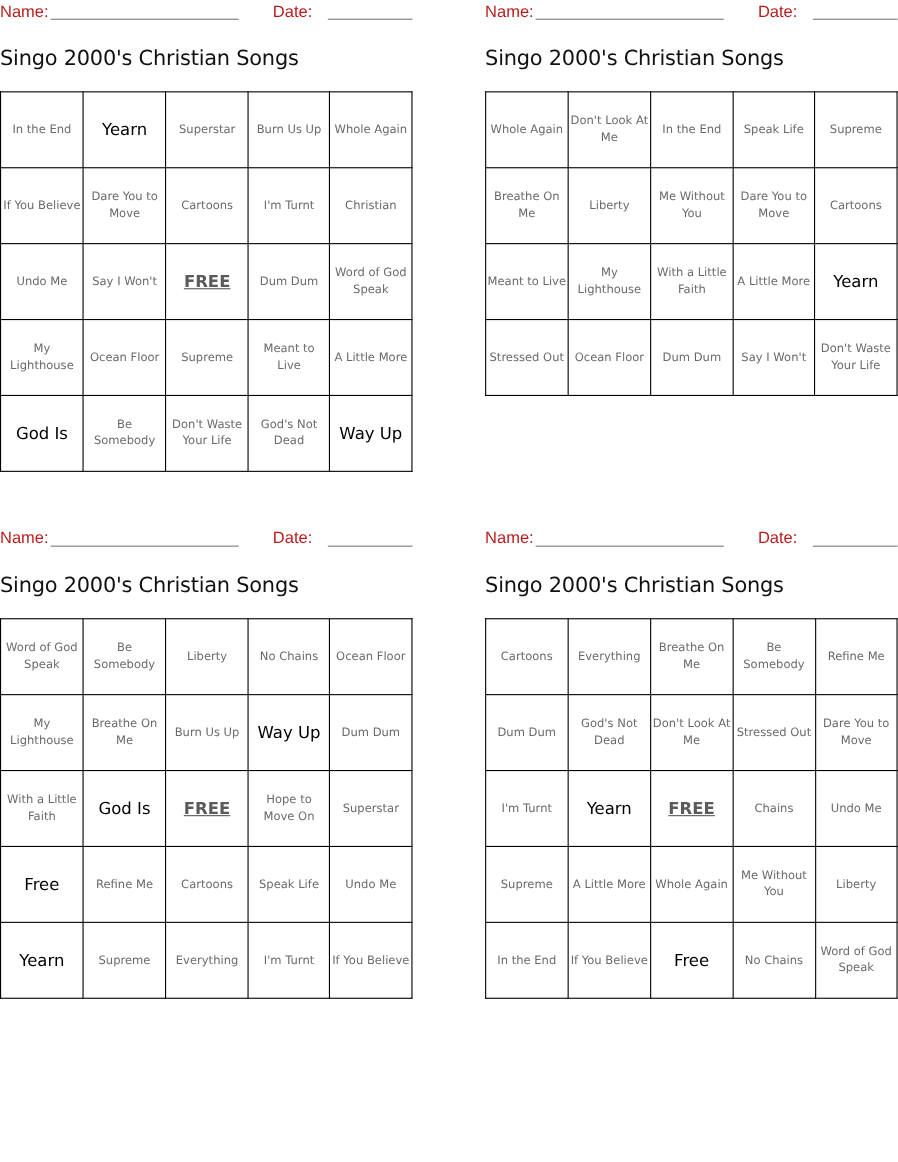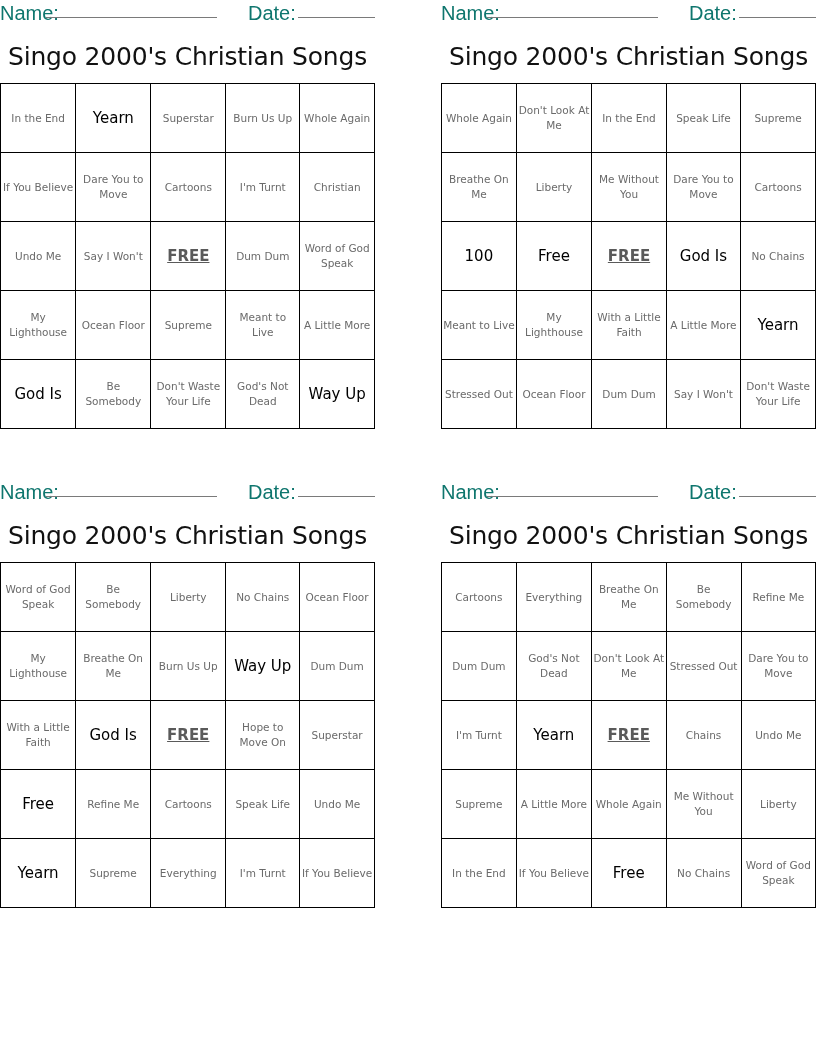--- a/index.html
+++ b/index.html
@@ -1,28 +1,28 @@
 <!DOCTYPE html>
 <html><head>
   <meta charset="utf-8">
   <style>
     html, body { margin: 0; padding: 0; background: #ffffff; }
     body { width: 816px; height: 1056px; position: relative; overflow: hidden; }
     .card { position: absolute; width: 375px; }
     .header-line {
       position: absolute; top: 0; left: 0; width: 375px; height: 20px;
-      font-family: "Liberation Sans", sans-serif; font-size: 20px; color: #0f766e;
+      font-family: "Liberation Sans", sans-serif; font-size: 15px; color: #b91c1c;
     }
     .name-label { position: absolute; left: 0; top: 2px; }
     .name-line { position: absolute; left: 46px; top: 17px; width: 171px; border-bottom: 1px solid #7a7a7a; }
     .date-label { position: absolute; left: 248px; top: 2px; }
     .date-line { position: absolute; left: 298px; top: 17px; width: 77px; border-bottom: 1px solid #7a7a7a; }
     .title {
-      position: absolute; top: 42px; left: 0; width: 375px; text-align: center;
-      font-family: "DejaVu Sans", sans-serif; font-size: 25px; color: #111;
+      position: absolute; top: 42px; left: 0; width: 375px; text-align: left;
+      font-family: "DejaVu Sans", sans-serif; font-size: 19px; color: #111;
       letter-spacing: -0.2px;
     }
     .grid {
       position: absolute; top: 83px; left: 0;
       border-collapse: collapse; table-layout: fixed;
     }
     .grid td {
       border: 1px solid #000; width: 73px; height: 68px; padding: 0 1px;
       text-align: center; vertical-align: middle;
       font-family: "DejaVu Sans", sans-serif; font-size: 10.5px; color: #6a6a6a;
@@ -101,27 +101,20 @@
             <td>Supreme</td>
           </tr>
           <tr>
             <td>Breathe On Me</td>
             <td>Liberty</td>
             <td>Me Without You</td>
             <td>Dare You to Move</td>
             <td>Cartoons</td>
           </tr>
           <tr>
-            <td class="big">100</td>
-            <td class="big">Free</td>
-            <td class="free">FREE</td>
-            <td class="big">God Is</td>
-            <td>No Chains</td>
-          </tr>
-          <tr>
             <td>Meant to Live</td>
             <td>My Lighthouse</td>
             <td>With a Little Faith</td>
             <td>A Little More</td>
             <td class="big">Yearn</td>
           </tr>
           <tr>
             <td>Stressed Out</td>
             <td>Ocean Floor</td>
             <td>Dum Dum</td>

